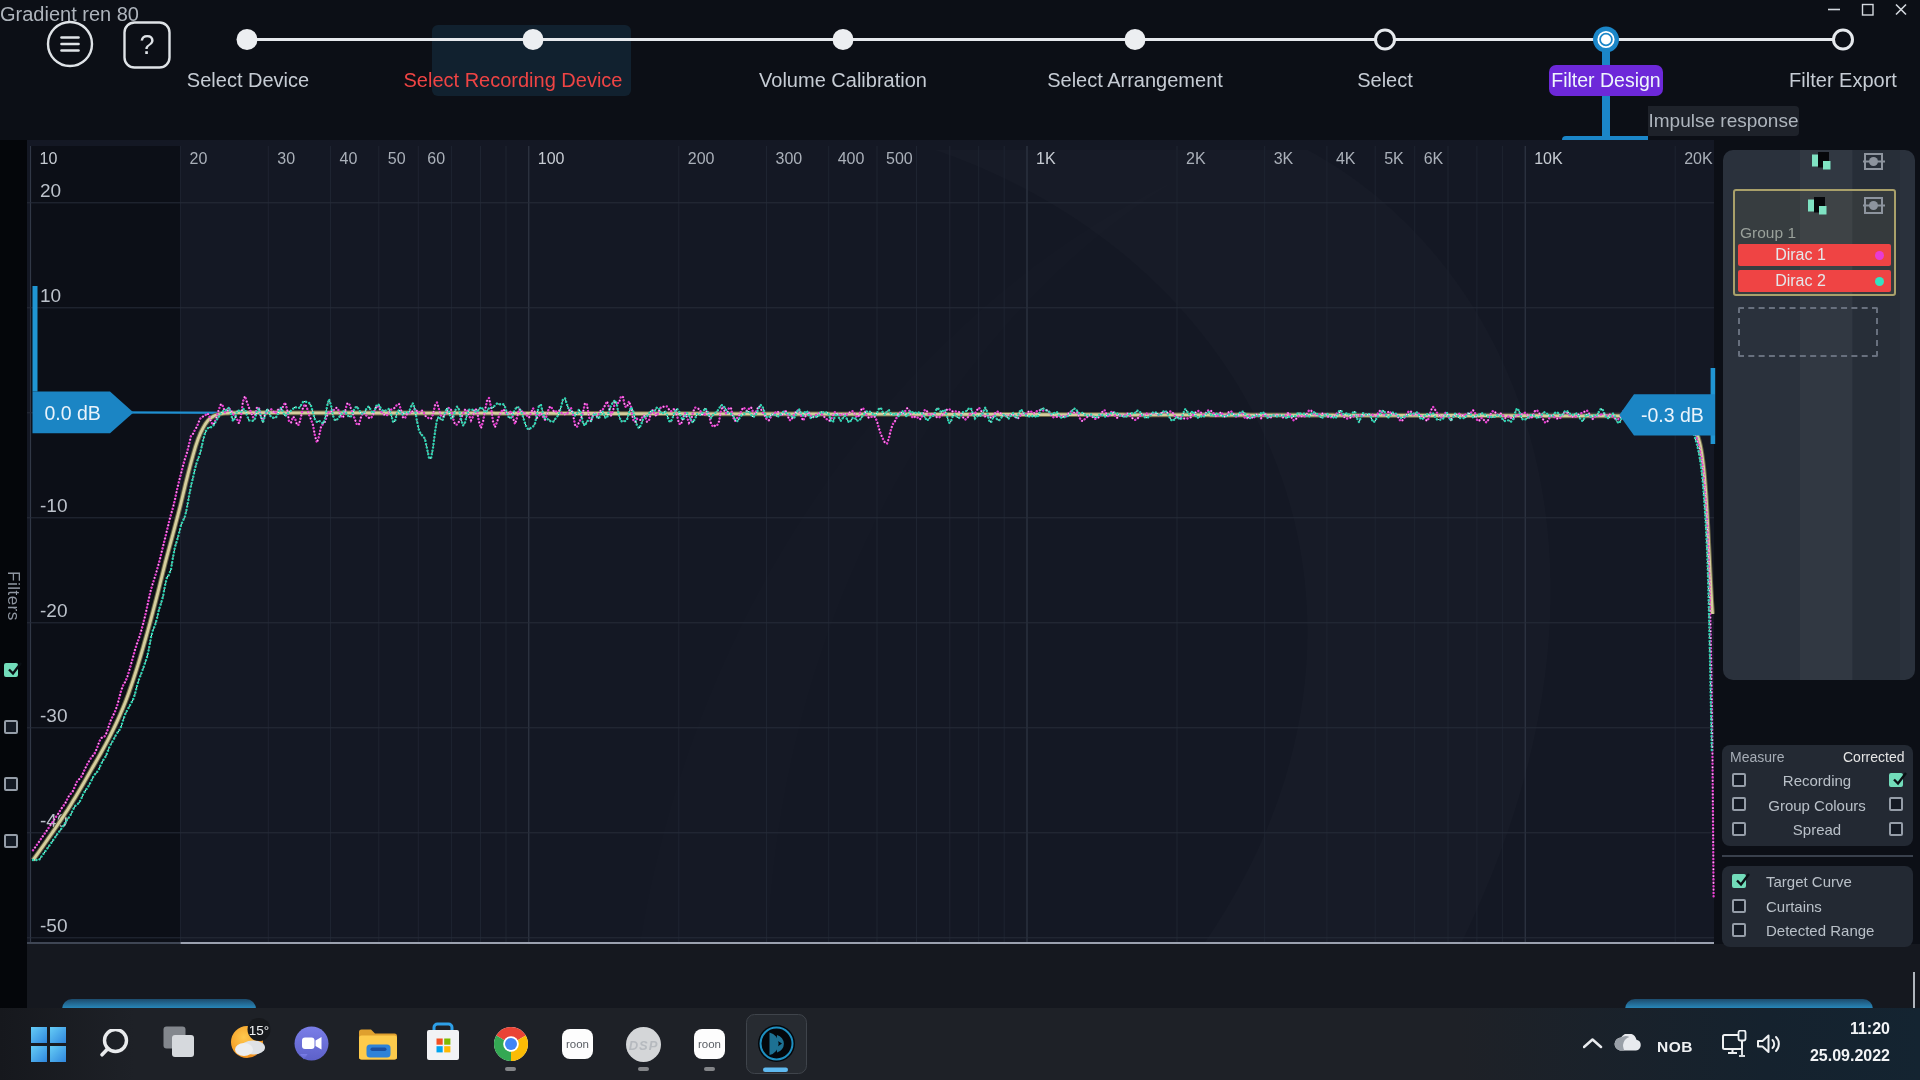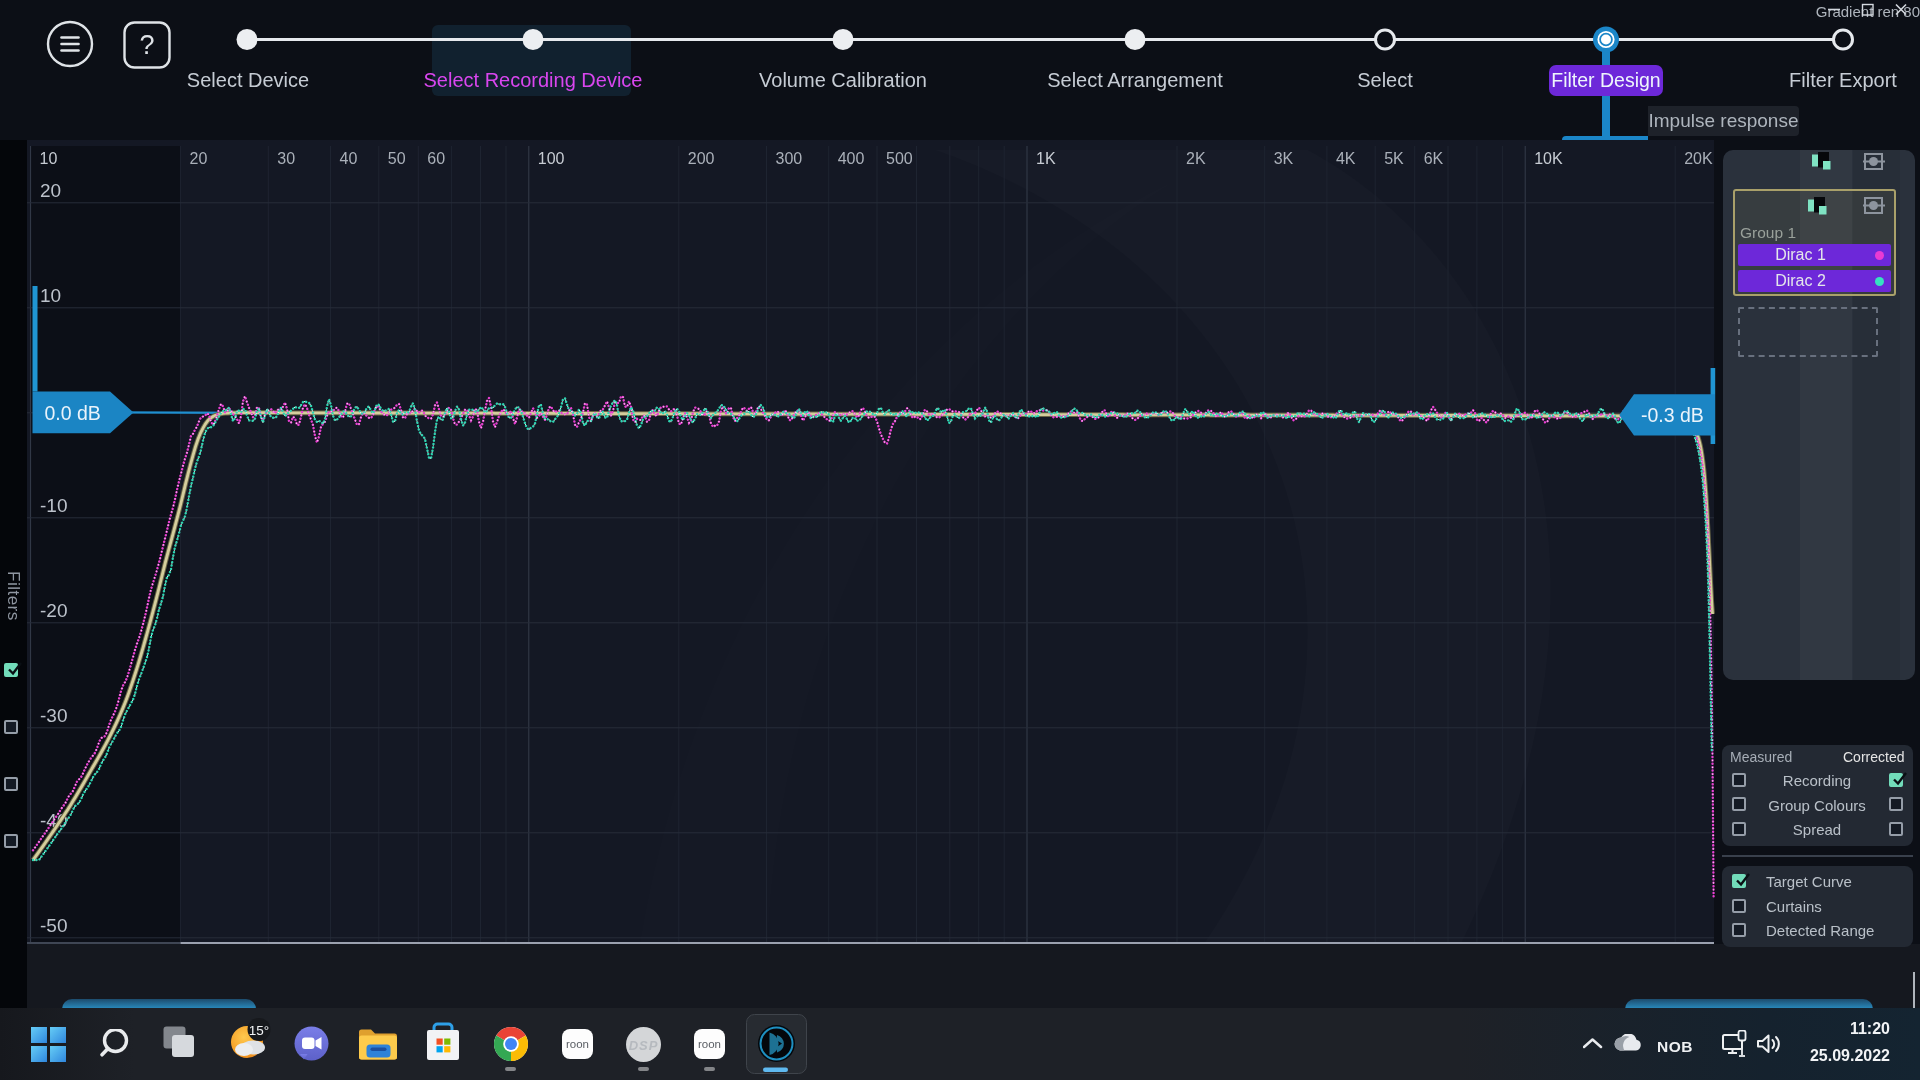--- a/index.html
+++ b/index.html
@@ -1,20 +1,20 @@
 <!DOCTYPE html>
 <html><head>
 <meta charset="utf-8">
 <style>
   * { margin:0; padding:0; box-sizing:border-box; }
   html,body { width:1920px; height:1080px; overflow:hidden; background:#0c0f16;
     font-family:"Liberation Sans", sans-serif; }
   .abs { position:absolute; }
-  #titlebar { position:absolute; top:3px; left:0; width:1920px; text-align:right;
-    font-size:15px; color:#aeb4bc; }
+  #titlebar { position:absolute; top:3px; left:0; width:1920px; text-align:left;
+    font-size:20px; color:#aeb4bc; }
   .steplabel { position:absolute; top:69px; font-size:20px; color:#c6ccd4; transform:translateX(-50%); white-space:nowrap; }
   #srd-box { position:absolute; left:432px; top:25px; width:199px; height:71px;
     background:rgba(42,118,160,0.18); border-radius:6px; }
   #fd-btn { position:absolute; left:1549px; top:65px; width:114px; height:31px; white-space:nowrap;
     background:#6d28d9; border-radius:7px; color:#eef6fc; font-size:19.5px;
     display:flex; align-items:center; justify-content:center; }
   #st-btn { position:absolute; left:1562px; top:106px; width:86px; height:30px;
     background:#1b86c8; border-radius:4px 0 0 4px; color:#eef6fc; font-size:19px;
     display:flex; align-items:center; justify-content:center;margin-top:30px; }
   #ir-btn { position:absolute; left:1648px; top:106px; width:151px; height:30px;
@@ -28,21 +28,21 @@
     background:#141a24; border-radius:2px; }
   .cb.on { background:#72dcba; border-color:#72dcba; }
   .cb svg { position:absolute; left:-1px; top:-4px; overflow:visible; }
   .rp-row-lbl { color:#b9c0c8; font-size:15px; position:absolute; white-space:nowrap; }
   #rpanel { position:absolute; left:1723px; top:150px; width:192px; height:530px;
     background:#2a313c; border-radius:10px; }
   #rpanel .stripe1 { position:absolute; left:77px; top:0; width:52px; height:530px; background:rgba(255,255,255,0.035); }
   #rpanel .stripe2 { position:absolute; left:130px; top:0; width:47px; height:530px; background:rgba(0,0,0,0.05); }
   #groupbox { position:absolute; left:1733px; top:189px; width:163px; height:107px;
     border:2px solid #a9a06a; border-radius:3px; background:rgba(176,170,110,0.10); }
-  .dirac-row { position:absolute; left:3px; width:153px; height:22px; background:#6d28d9;
+  .dirac-row { position:absolute; left:3px; width:153px; height:22px; background:#ef4444;
     border-radius:2px; color:#e4e7ea; font-size:16px; text-align:center; line-height:22px; padding-right:28px; }
   .dot { position:absolute; right:7px; top:6.5px; width:9px; height:9px; border-radius:50%; }
   #dashedbox { position:absolute; left:1738px; top:307px; width:140px; height:50px;
     border:2px dashed #68707e; border-radius:2px; }
   #mpanel { position:absolute; left:1722px; top:745px; width:191px; height:101px;
     background:#232933; border-radius:8px; }
   #sep { position:absolute; left:1722px; top:855px; width:191px; height:2px; background:#39404c; }
   #bpanel { position:absolute; left:1722px; top:866px; width:191px; height:81px;
     background:#232933; border-radius:8px; }
   #taskbar { position:absolute; left:0; top:1008px; width:1920px; height:72px;
@@ -85,21 +85,21 @@
   <circle cx="843" cy="39.5" r="10.5" fill="#eceef1"></circle>
   <circle cx="1135" cy="39.5" r="10.5" fill="#eceef1"></circle>
   <circle cx="1385" cy="39.5" r="9.5" fill="#0c0f16" stroke="#e6e9ed" stroke-width="3"></circle>
   <circle cx="1843" cy="39.5" r="9.5" fill="#0c0f16" stroke="#e6e9ed" stroke-width="3"></circle>
   <circle cx="1606" cy="39.5" r="13" fill="#1b86c8"></circle>
   <circle cx="1606" cy="39.5" r="7.7" fill="none" stroke="#ffffff" stroke-width="1.8"></circle>
   <circle cx="1606" cy="39.5" r="5" fill="#ffffff"></circle>
 </svg>
 
 <div class="steplabel" style="left:248px">Select Device</div>
-<div class="steplabel" style="left:533px;color:#d946ef">Select Recording Device</div>
+<div class="steplabel" style="left:513px;color:#ef4444">Select Recording Device</div>
 <div class="steplabel" style="left:843px">Volume Calibration</div>
 <div class="steplabel" style="left:1135px">Select Arrangement</div>
 <div class="steplabel" style="left:1385px">Select</div>
 <div class="steplabel" style="left:1843px">Filter Export</div>
 <div id="fd-btn">Filter Design</div>
 <div id="st-btn">Set target</div>
 <div id="ir-btn">Impulse response</div>
 
 <svg class="abs" style="left:0;top:0" width="1920" height="1010" viewBox="0 0 1920 1010">
   <rect x="27" y="140" width="1687" height="804" fill="#141824"></rect>
@@ -228,21 +228,21 @@
   <rect x="11" y="9" width="7.5" height="8.5" fill="#7fe3c3"></rect>
 </svg>
 <svg class="abs" style="left:1863px;top:196px" width="22" height="19" viewBox="0 0 22 19">
   <rect x="2" y="2" width="17" height="15" fill="none" stroke="#8d949e" stroke-width="2"></rect>
   <line x1="0" y1="9.5" x2="22" y2="9.5" stroke="#8d949e" stroke-width="2"></line>
   <circle cx="10.5" cy="9.5" r="4.5" fill="#8d949e"></circle>
 </svg>
 <div id="dashedbox"></div>
 
 <div id="mpanel"></div>
-<div class="rp-row-lbl" style="left:1730px;top:749px;font-size:14px;color:#a6adb6">Measured</div>
+<div class="rp-row-lbl" style="left:1730px;top:749px;font-size:14px;color:#a6adb6">Measure</div>
 <div class="rp-row-lbl" style="left:1843px;top:749px;font-size:14px;color:#e5e5e5">Corrected</div>
 <div class="rp-row-lbl" style="left:1817px;top:772px;transform:translateX(-50%)">Recording</div>
 <div class="rp-row-lbl" style="left:1817px;top:797px;transform:translateX(-50%)">Group Colours</div>
 <div class="rp-row-lbl" style="left:1817px;top:821px;transform:translateX(-50%)">Spread</div>
 <div class="cb" style="left:1732px;top:773px"></div>
 <div class="cb" style="left:1732px;top:797px"></div>
 <div class="cb" style="left:1732px;top:822px"></div>
 <div class="cb on" style="left:1889px;top:773px">
     <svg width="18" height="18">
       <path d="M4 8.5 L8 12.5 L16 2" stroke="#0a0f14" stroke-width="2.4" fill="none"></path>

